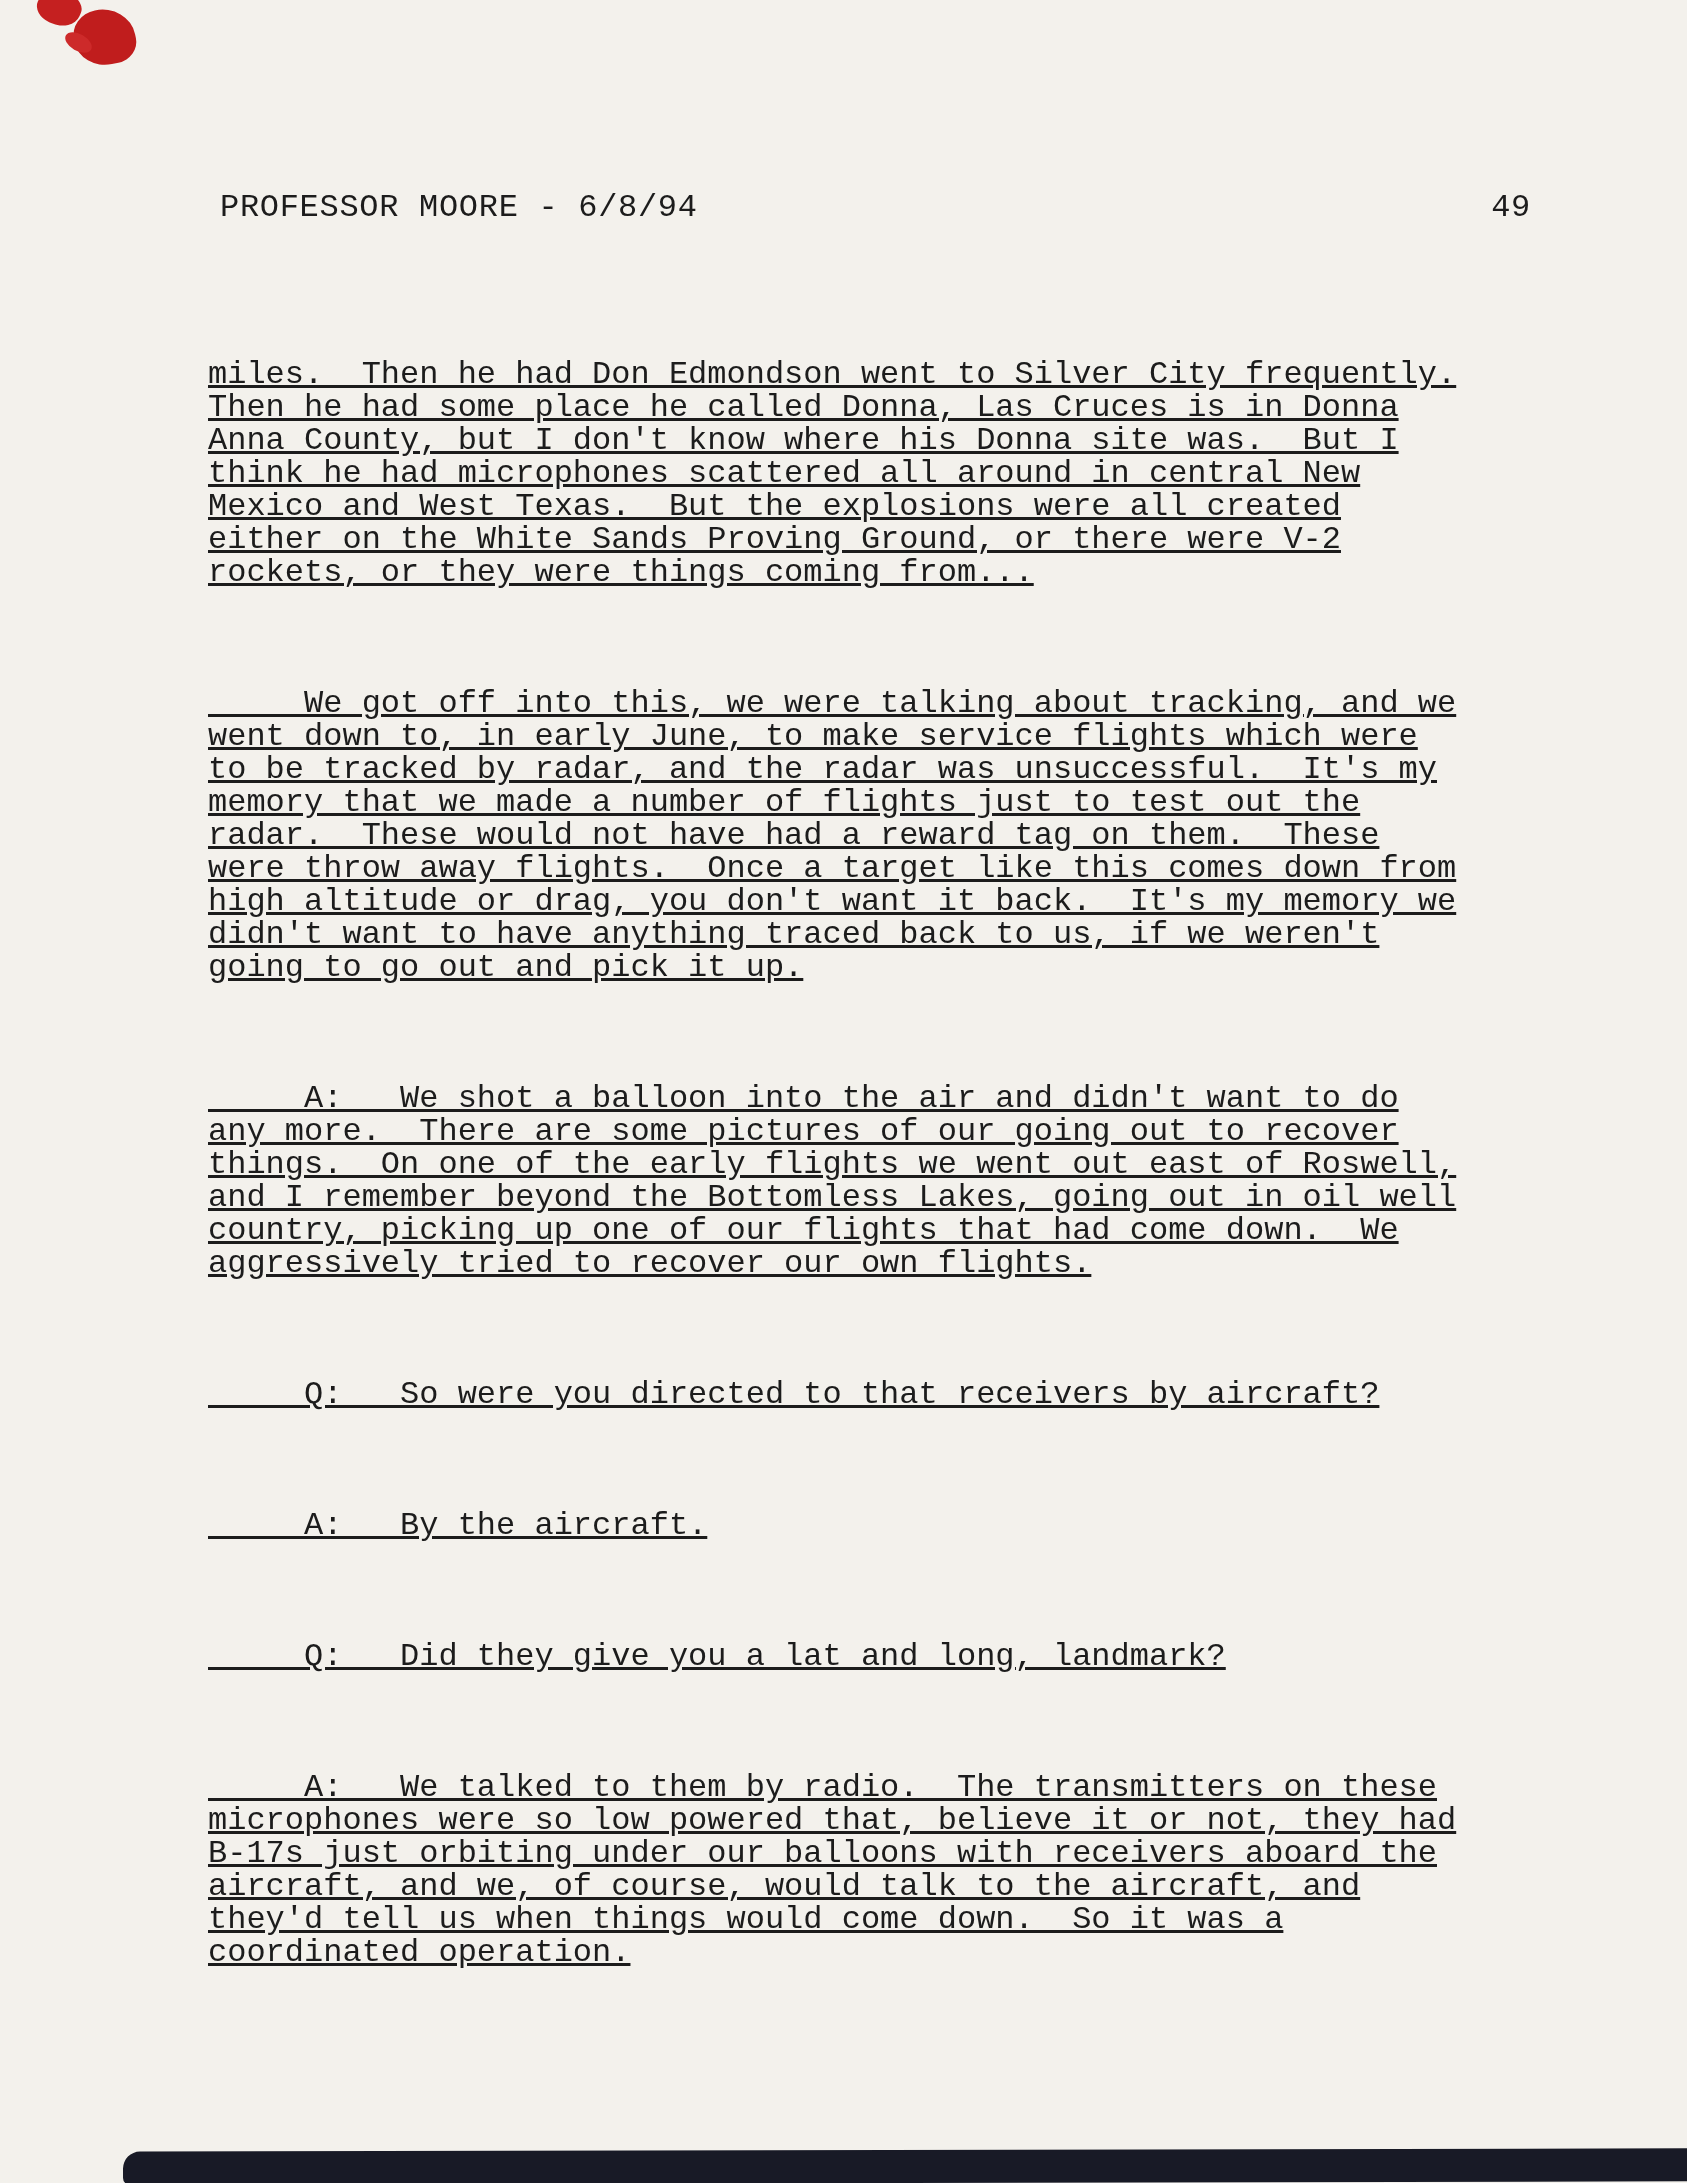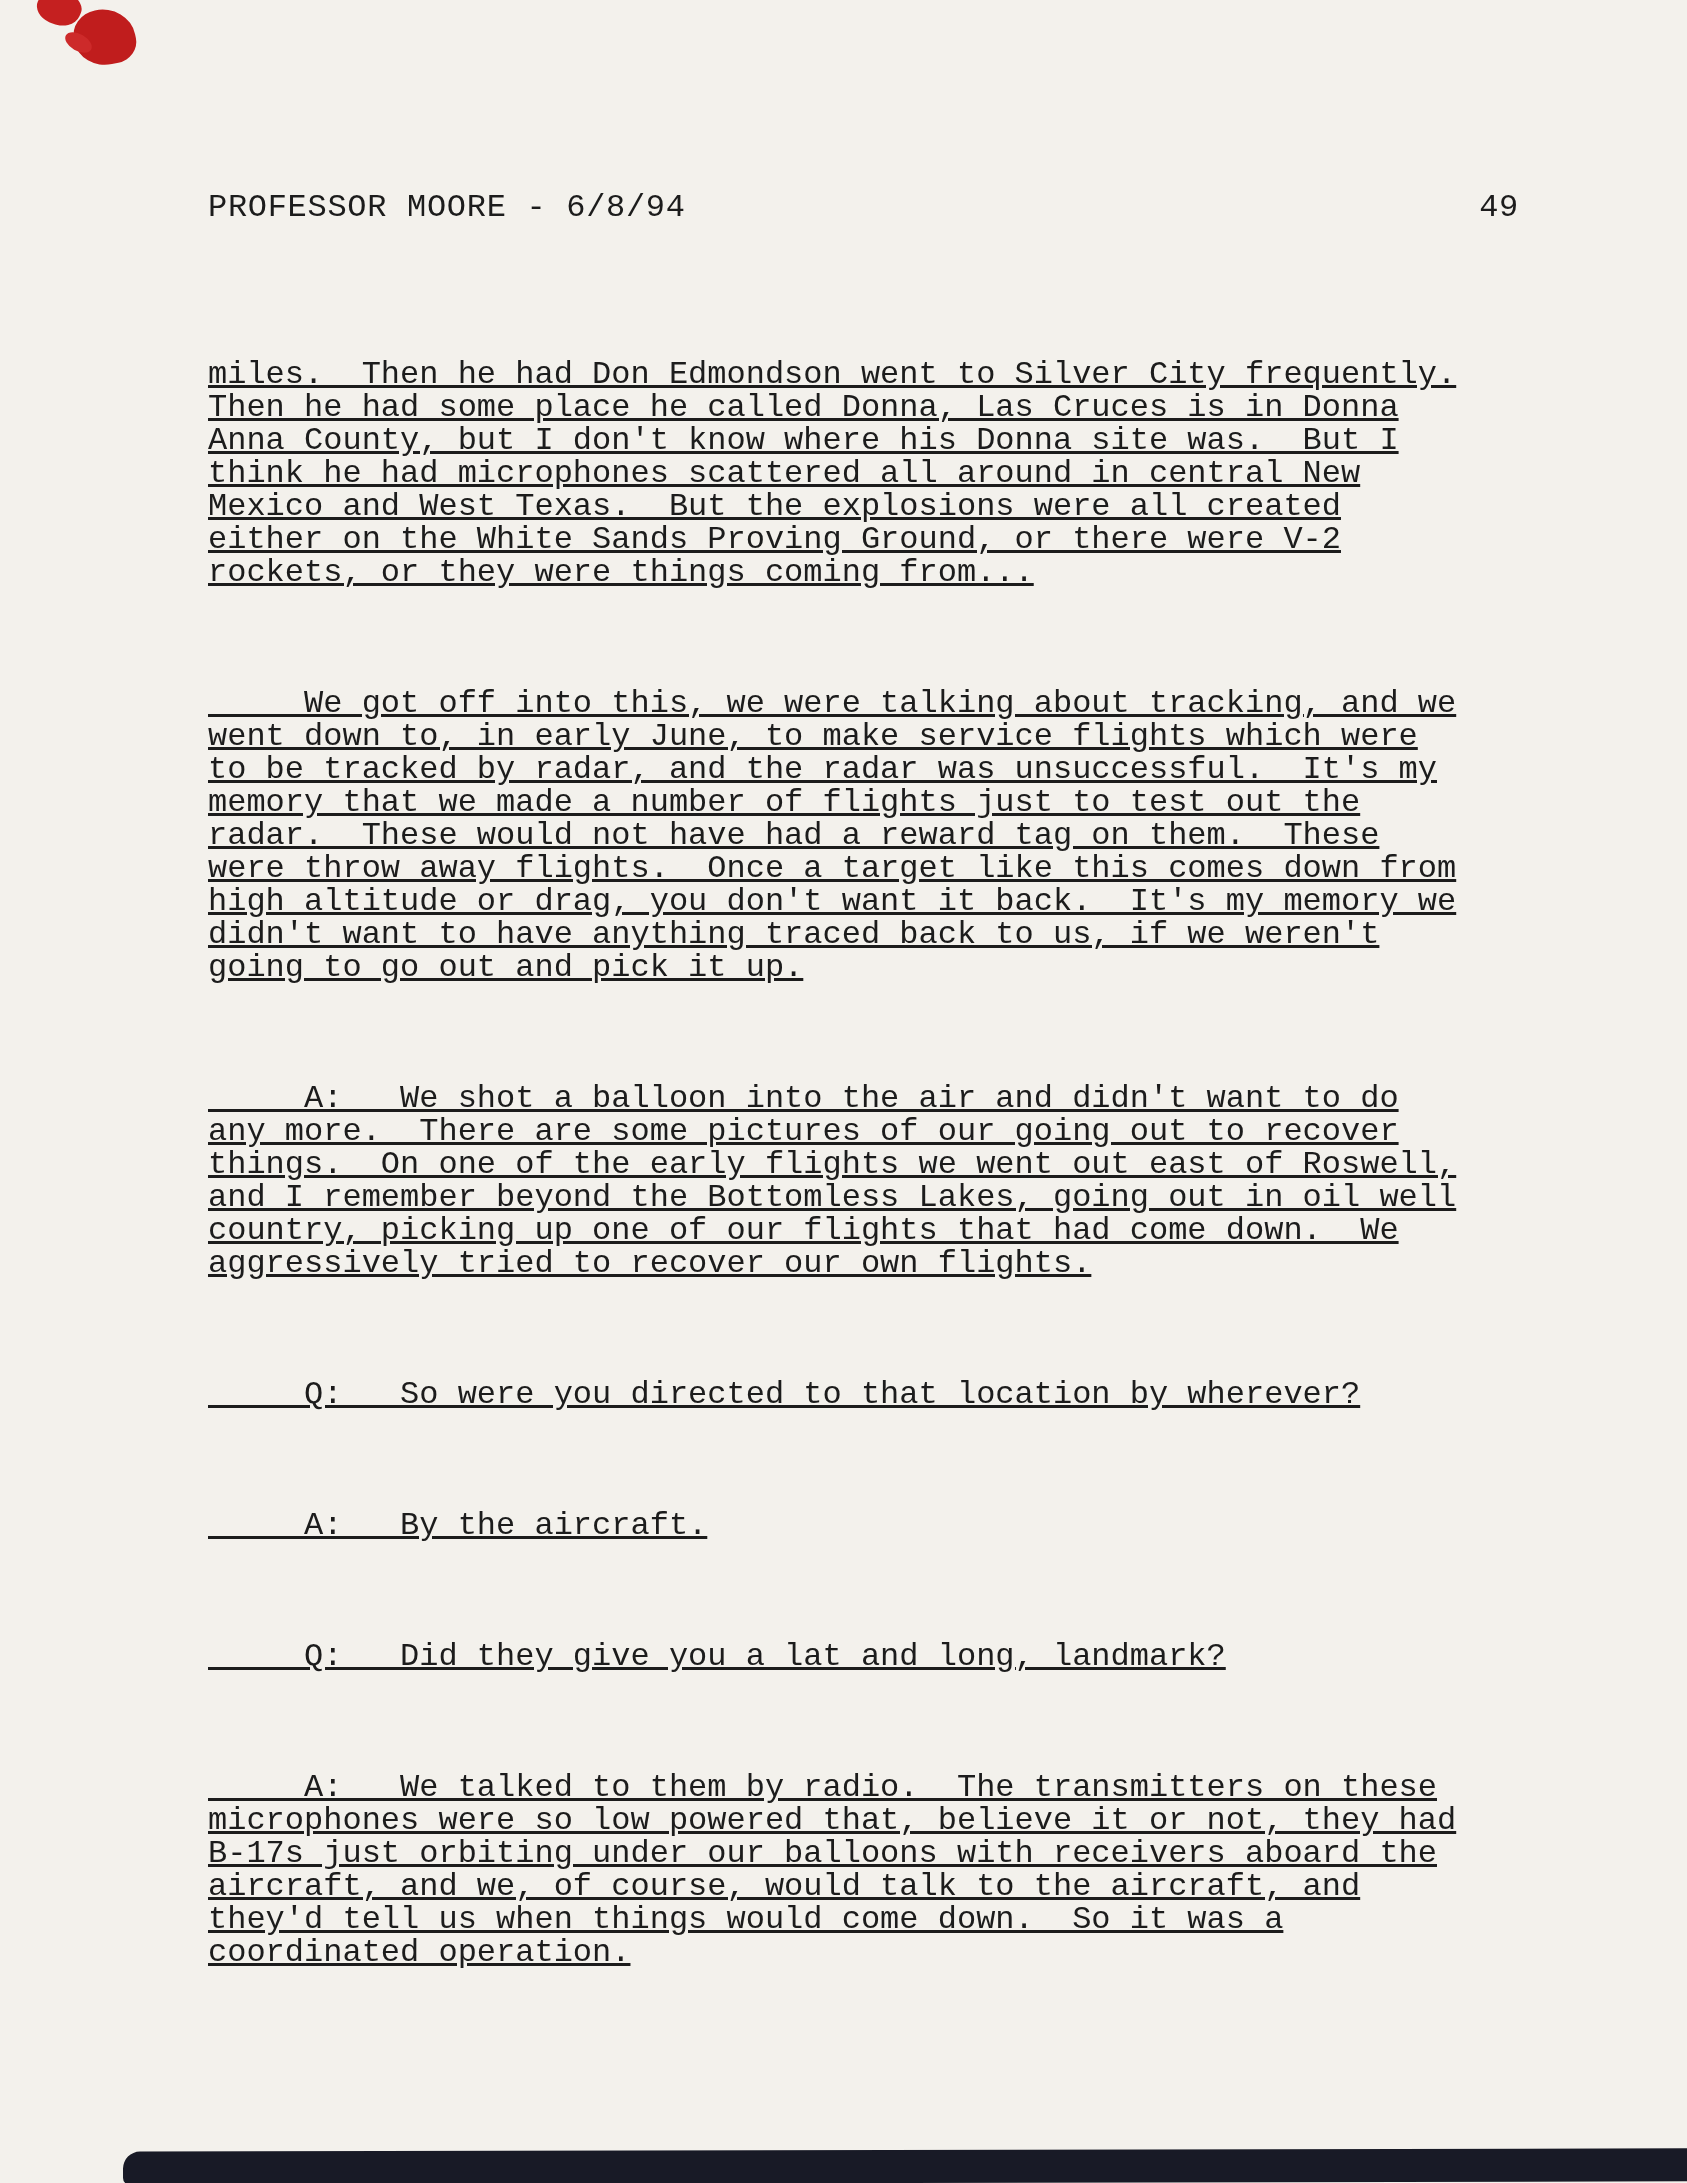--- a/index.html
+++ b/index.html
@@ -12,21 +12,21 @@
     overflow: hidden;
   }
   .page {
     position: absolute;
     inset: 0;
     background: #f3f1ec;
   }
   .header-row {
     position: absolute;
     top: 189px;
-    left: 208px;
+    left: 220px;
     width: 1311px;
     display: flex;
     justify-content: space-between;
     font-size: 32px;
     letter-spacing: 0.7px;
     white-space: pre;
   }
   .content {
     position: absolute;
     top: 292px;
@@ -105,21 +105,21 @@
 were throw away flights.  Once a target like this comes down from
 high altitude or drag, you don't want it back.  It's my memory we
 didn't want to have anything traced back to us, if we weren't
 going to go out and pick it up.</div>
     <div class="para">     A:   We shot a balloon into the air and didn't want to do
 any more.  There are some pictures of our going out to recover
 things.  On one of the early flights we went out east of Roswell,
 and I remember beyond the Bottomless Lakes, going out in oil well
 country, picking up one of our flights that had come down.  We
 aggressively tried to recover our own flights.</div>
-    <div class="para">     Q:   So were you directed to that location by wherever?</div>
+    <div class="para">     Q:   So were you directed to that receivers by aircraft?</div>
     <div class="para">     A:   By the aircraft.</div>
     <div class="para">     Q:   Did they give you a lat and long, landmark?</div>
     <div class="para">     A:   We talked to them by radio.  The transmitters on these
 microphones were so low powered that, believe it or not, they had
 B-17s just orbiting under our balloons with receivers aboard the
 aircraft, and we, of course, would talk to the aircraft, and
 they'd tell us when things would come down.  So it was a
 coordinated operation.</div>
     
     

